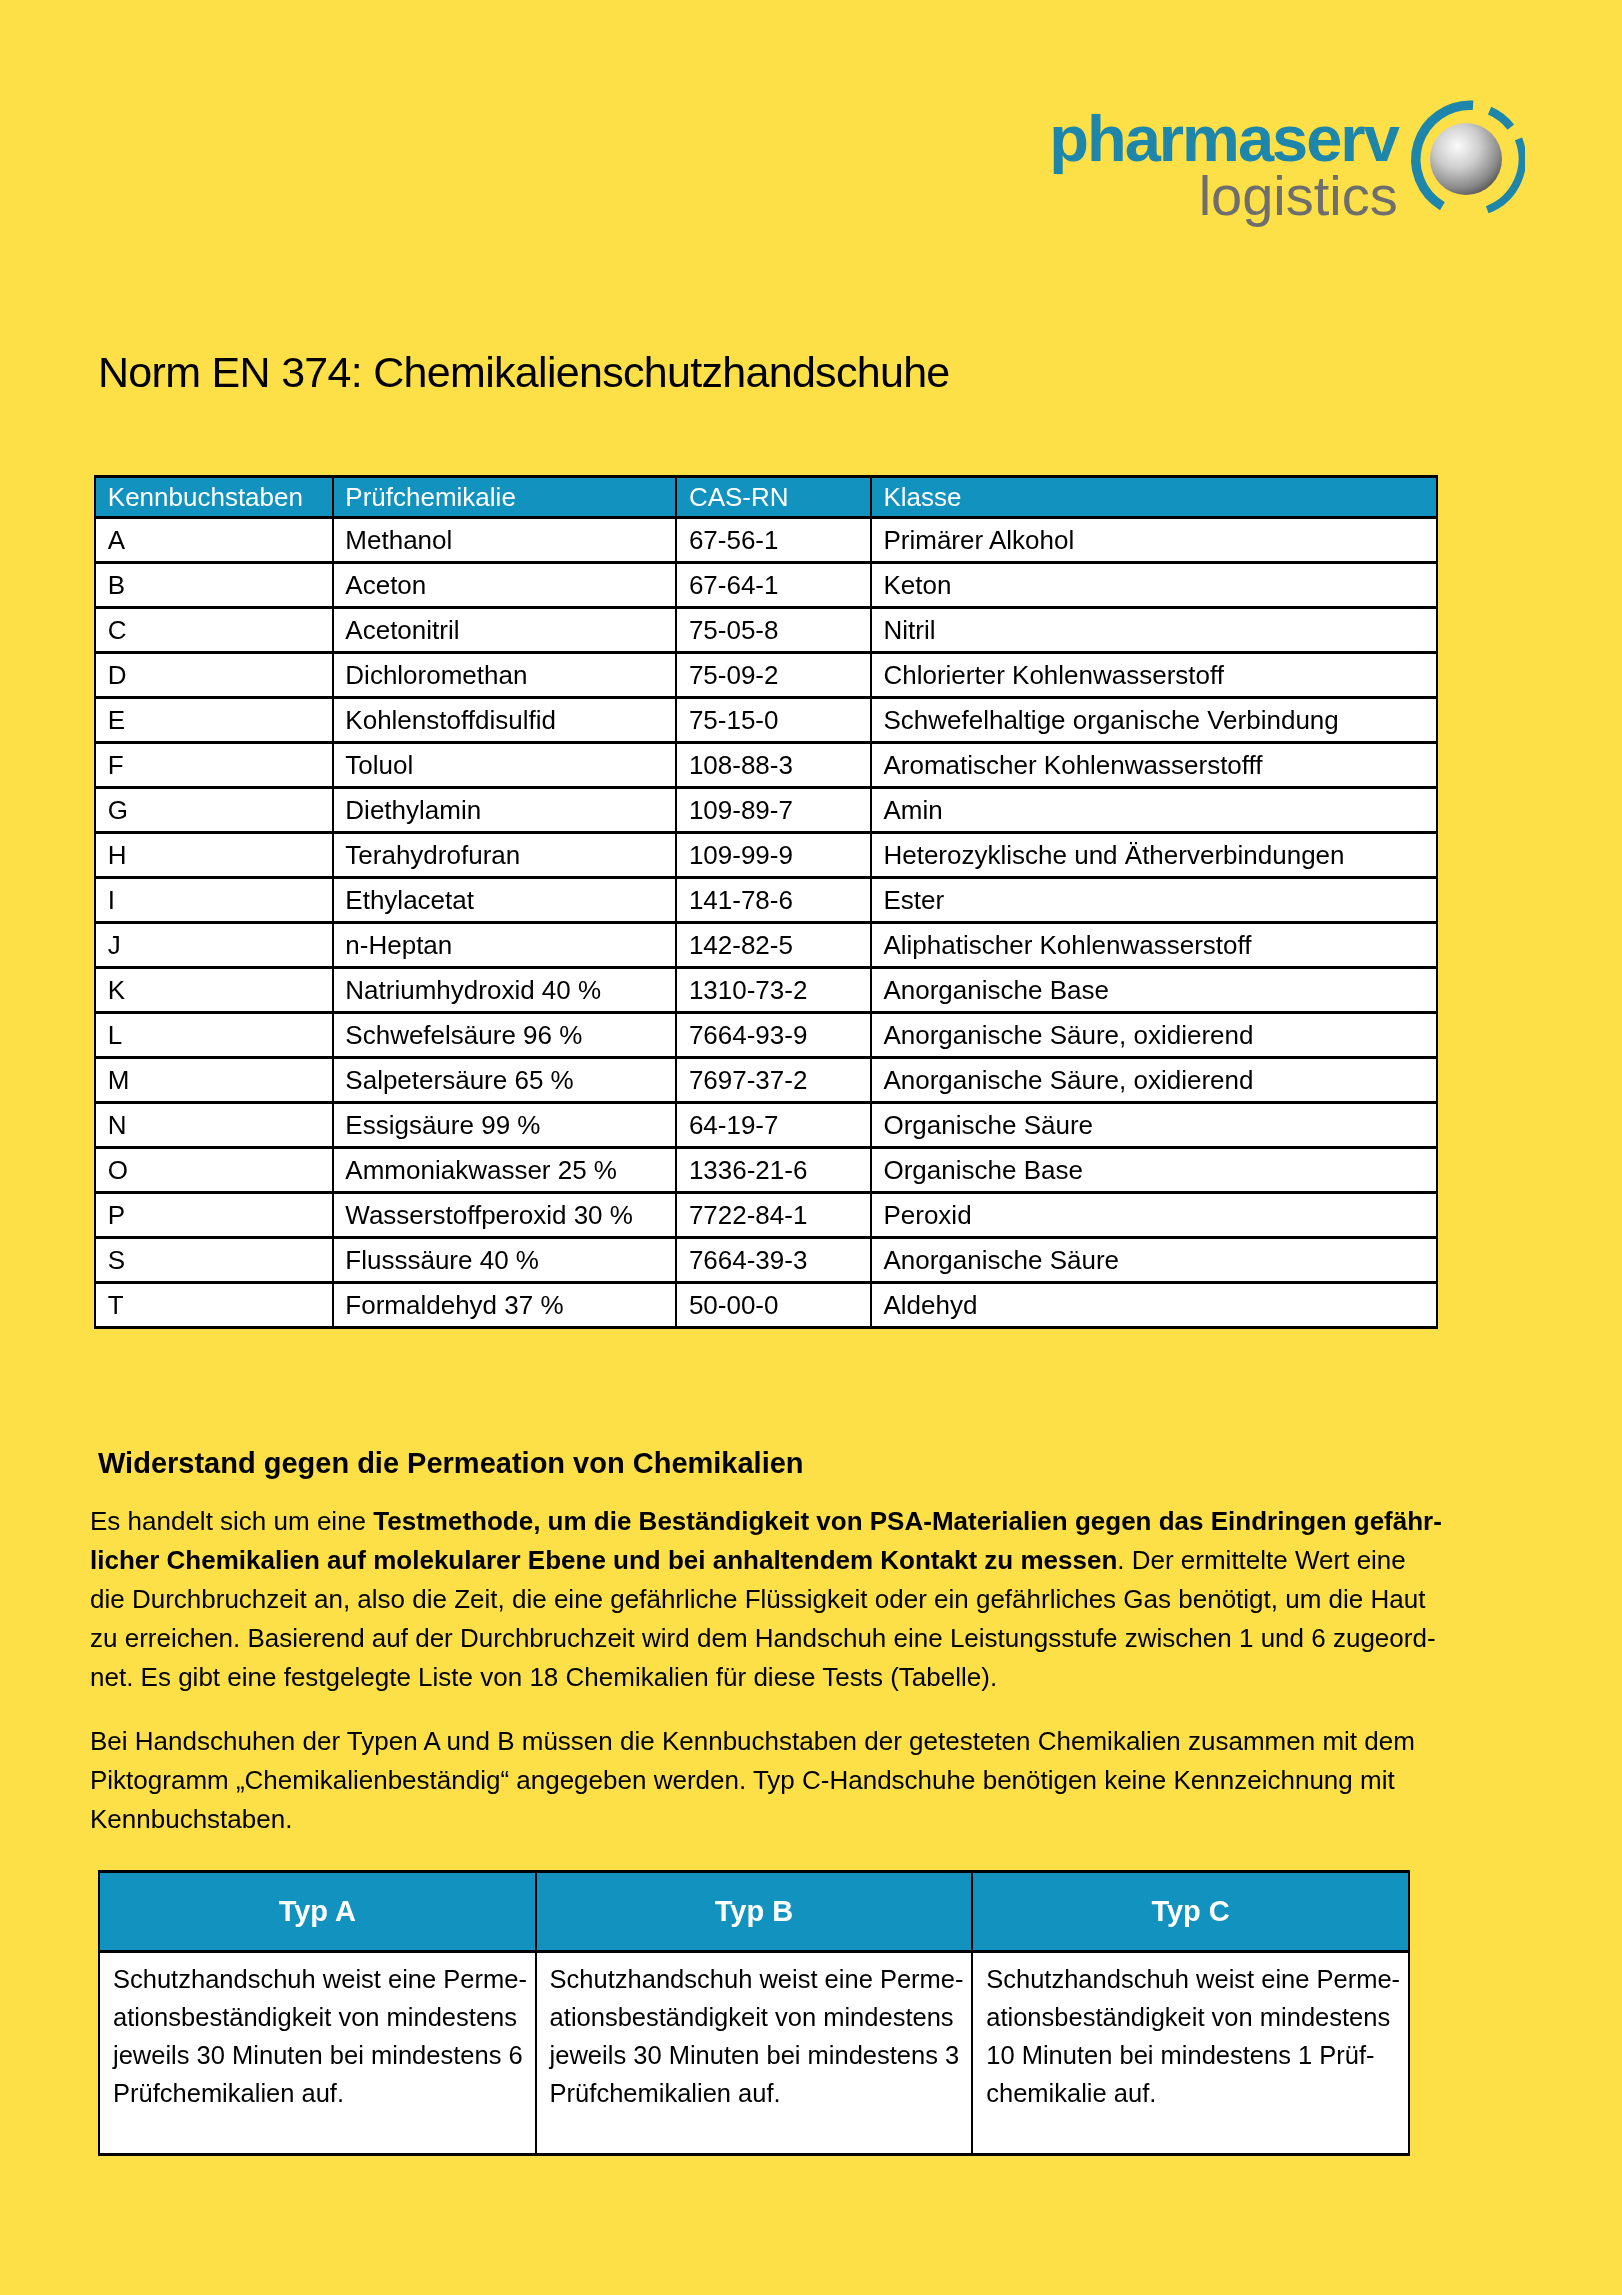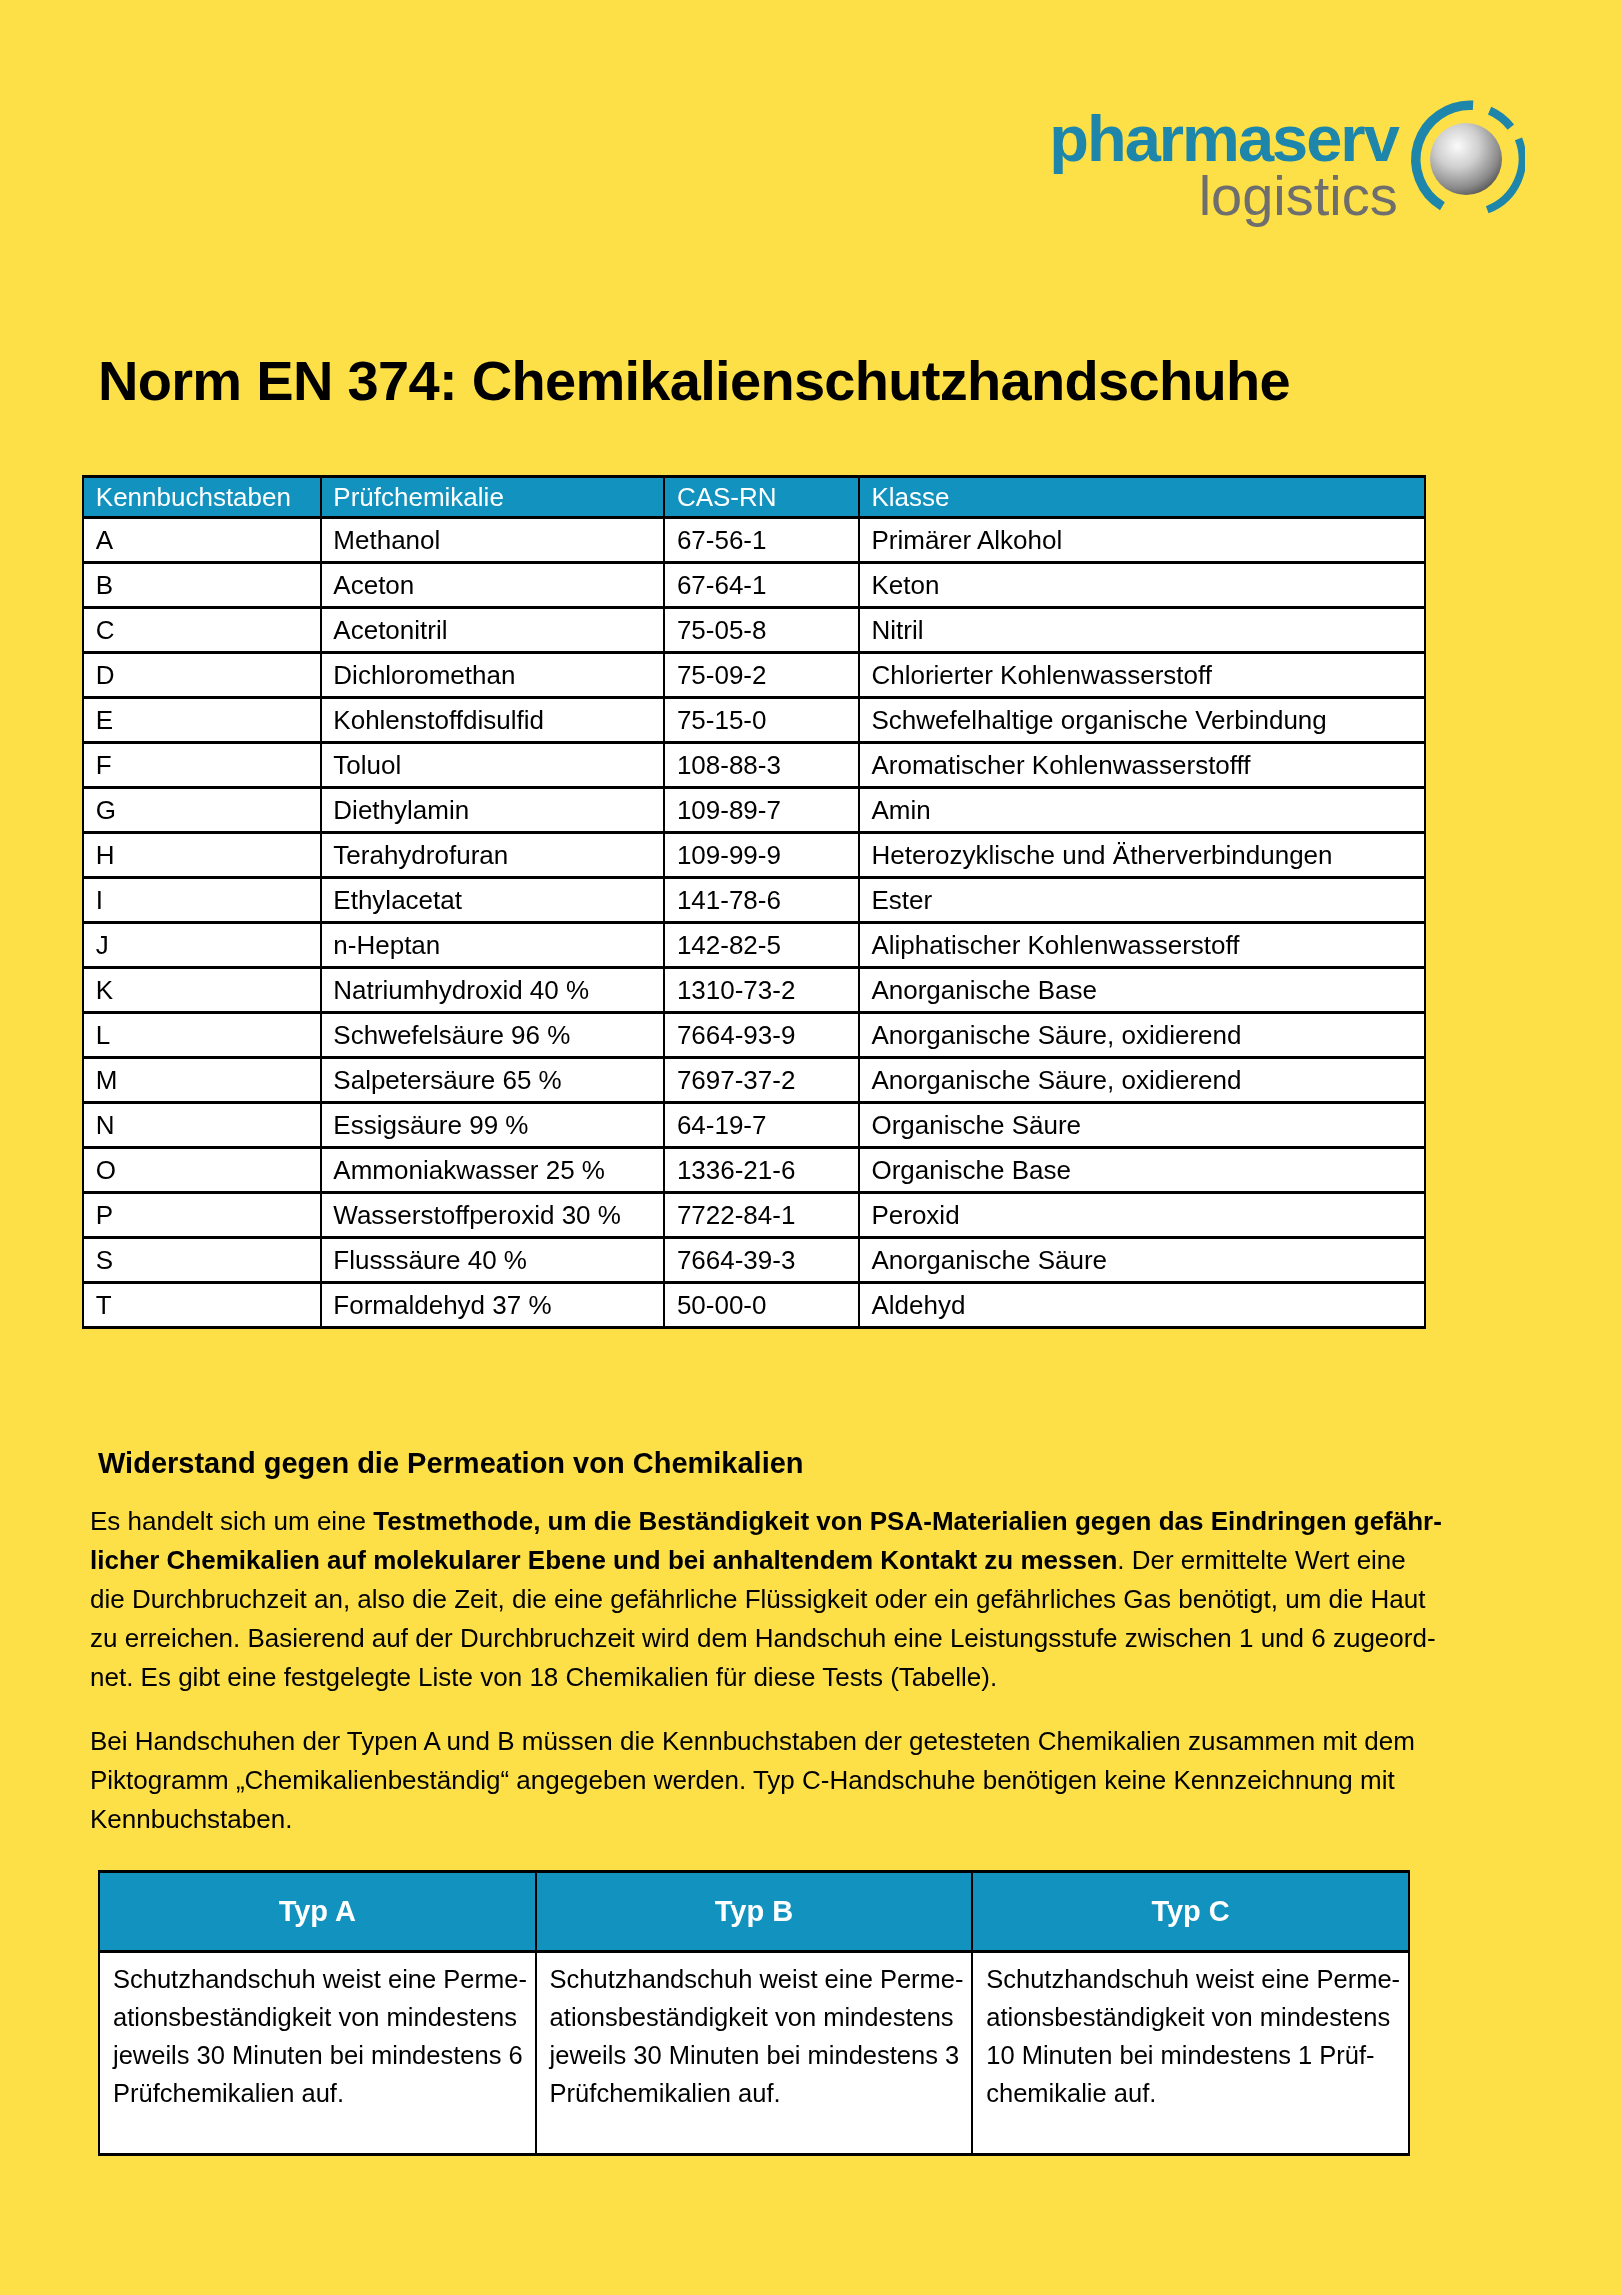--- a/index.html
+++ b/index.html
@@ -40,27 +40,27 @@
     display: block;
     margin-top: -2.6px;
   }
   .logo-icon-svg { width: 118px; height: 134px; display: block; }
 
   
   .page-title {
     position: absolute;
     top: 348px;
     left: 98px;
-    font-size: 56px;
-    font-weight: bold;
+    font-size: 43px;
+    font-weight: normal;
     letter-spacing: -0.7px;
   }
 
   
-  .chem-table-wrap { position: absolute; top: 475px; left: 82px; width: 1344px; }
+  .chem-table-wrap { position: absolute; top: 475px; left: 94px; width: 1344px; }
   table { border-collapse: collapse; width: 100%; table-layout: fixed; }
   table, th, td { border: 2px solid #000; }
   th, td { border-top-width: 3.3px; border-bottom-width: 3.3px; }
   .chem-table th {
     background: var(--accent, #1292bf);
     color: #ffffff;
     font-weight: normal;
     font-size: 26px;
     text-align: left;
     height: 41px;

